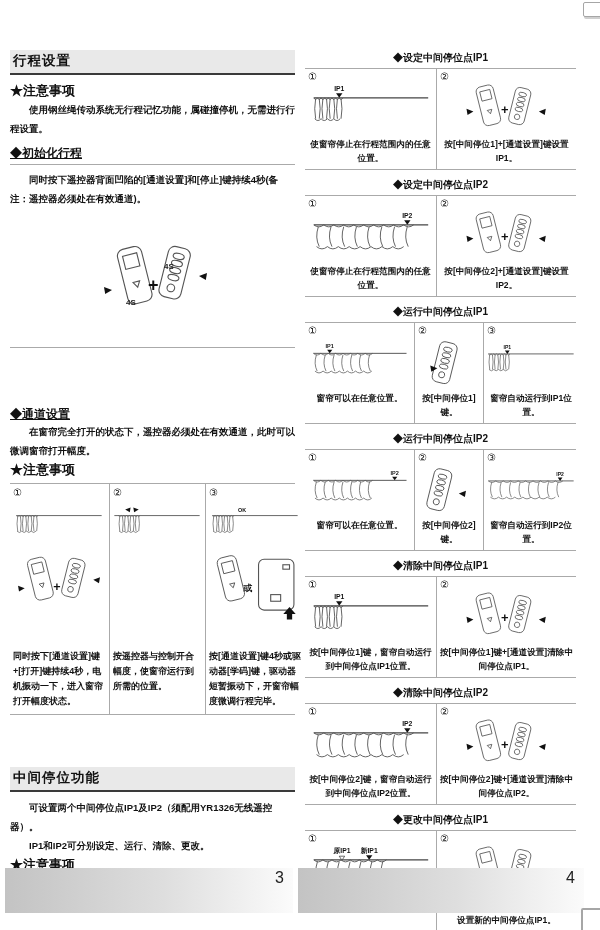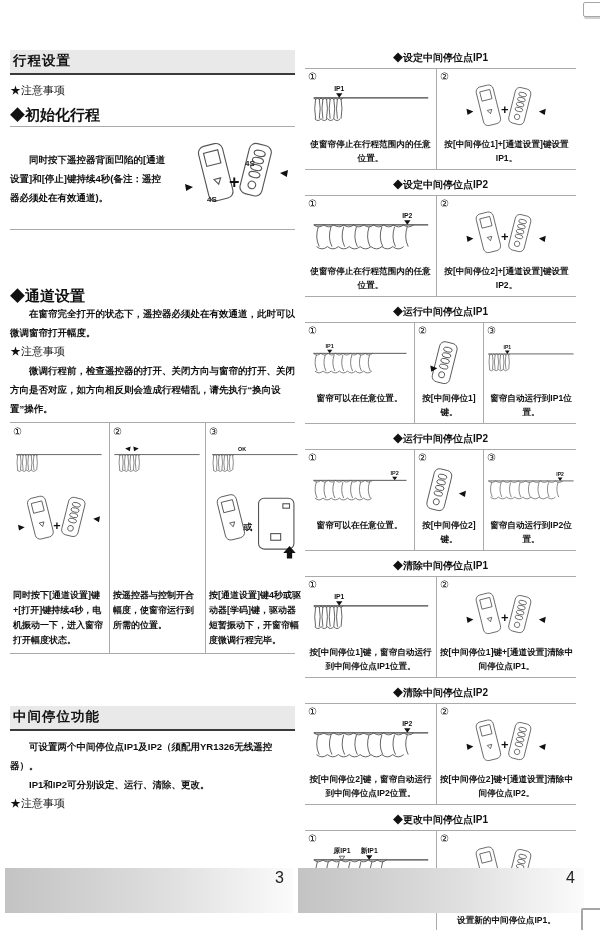--- a/index.html
+++ b/index.html
@@ -4,25 +4,25 @@
 <style>
   html,body{margin:0;padding:0;background:#fff;}
   .page{position:relative;width:600px;height:930px;background:#fff;overflow:hidden;
         font-family:"Liberation Sans",sans-serif;color:#111;}
   .col-left{position:absolute;left:10px;top:50px;width:285px;}
   .col-right{position:absolute;left:305px;top:50px;width:271px;}
 
   .h1{background:#e9e9e9;border-bottom:2px solid #3a3a3a;font-size:13.5px;font-weight:bold;
       padding:2px 4px 3px 3px;letter-spacing:1px;margin:0 0 6px 0;}
   p.body{font-size:9.5px;font-weight:bold;line-height:19px;margin:0;text-indent:2em;}
-  .note-title{font-size:11px;font-weight:normal;line-height:19px;}
-  .subtitle{font-size:15px;font-weight:bold;margin-top:7px;line-height:16px;}
+  .note-title{font-size:13px;font-weight:bold;line-height:19px;}
+  .subtitle{font-size:12px;font-weight:bold;margin-top:7px;line-height:16px;text-decoration:underline;}
   hr.rule{border:none;border-top:1px solid #aaa;margin:3px 0;}
 
-  .init-row{display:flex;align-items:center;gap:3px;padding:2px 0;}
+  .init-row{display:flex;align-items:center;gap:12px;padding:2px 0;flex-direction:column;}
   .init-row p.body{flex:1 1 auto;}
   .init-art{flex:0 0 122px;}
 
   .ft-title{margin-top:58px;}
   .ltable{display:flex;border-top:1px solid #aaa;border-bottom:1px solid #aaa;margin-top:4px;}
   .lcell{flex:1 1 0;padding:3px 4px 5px 3px;display:flex;flex-direction:column;}
   .lcell + .lcell{border-left:1px solid #aaa;}
   .artbox-l{height:148px;display:flex;flex-direction:column;align-items:center;gap:2px;}
   .artbox-l svg{display:block;}
 
@@ -102,41 +102,41 @@
     <path id="uparr" d="M4,14 v-6 h-4 l7,-8 l7,8 h-4 v6 z" fill="#111"></path>
   </defs>
 </svg>
 
 <div class="page">
 
   <div class="col-left">
 
     <div class="h1">行程设置</div>
     <div class="note-title">★注意事项</div>
+    <p class="body">使用钢丝绳传动系统无行程记忆功能，属碰撞停机，无需进行行程设置。</p>
 
     <div class="subtitle">◆初始化行程</div>
     <hr class="rule">
     <div class="init-row">
       <p class="body">同时按下遥控器背面凹陷的[通道设置]和[停止]键持续4秒(备注：遥控器必须处在有效通道)。</p>
       <svg class="init-art" width="122" height="92" viewBox="0 0 122 92">
         <use href="#remote-screen" transform="translate(24,16) rotate(-14) scale(1.12)"></use>
         <use href="#tri" transform="translate(12,52)"></use>
         <text class="fours" x="34" y="70">4S</text>
         <text class="plus-big" x="56" y="56">+</text>
         <use href="#remote-buttons" transform="translate(78,10) rotate(14) scale(1.12)"></use>
         <use href="#tri" transform="translate(115,38) scale(-1,1)"></use>
         <text class="fours" x="72" y="34">4S</text>
       </svg>
     </div>
     <hr class="rule">
 
     <div class="subtitle ft-title">◆通道设置</div>
     <p class="body">在窗帘完全打开的状态下，遥控器必须处在有效通道，此时可以微调窗帘打开幅度。</p>
     <div class="note-title">★注意事项</div>
-    <p class="body">微调行程前，检查遥控器的打开、关闭方向与窗帘的打开、关闭方向是否对应，如方向相反则会造成行程错乱，请先执行“换向设置”操作。</p>
 
     <div class="ltable">
       <div class="lcell">
         <span class="snum">①</span>
         <div class="artbox-l">
           <svg width="88" height="44" viewBox="0 0 130 48">
             <line class="rail" x1="2" y1="16" x2="128" y2="16"></line>
             <use href="#curt-stack"></use>
           </svg>
           <svg width="92" height="78" viewBox="0 0 110 84">

